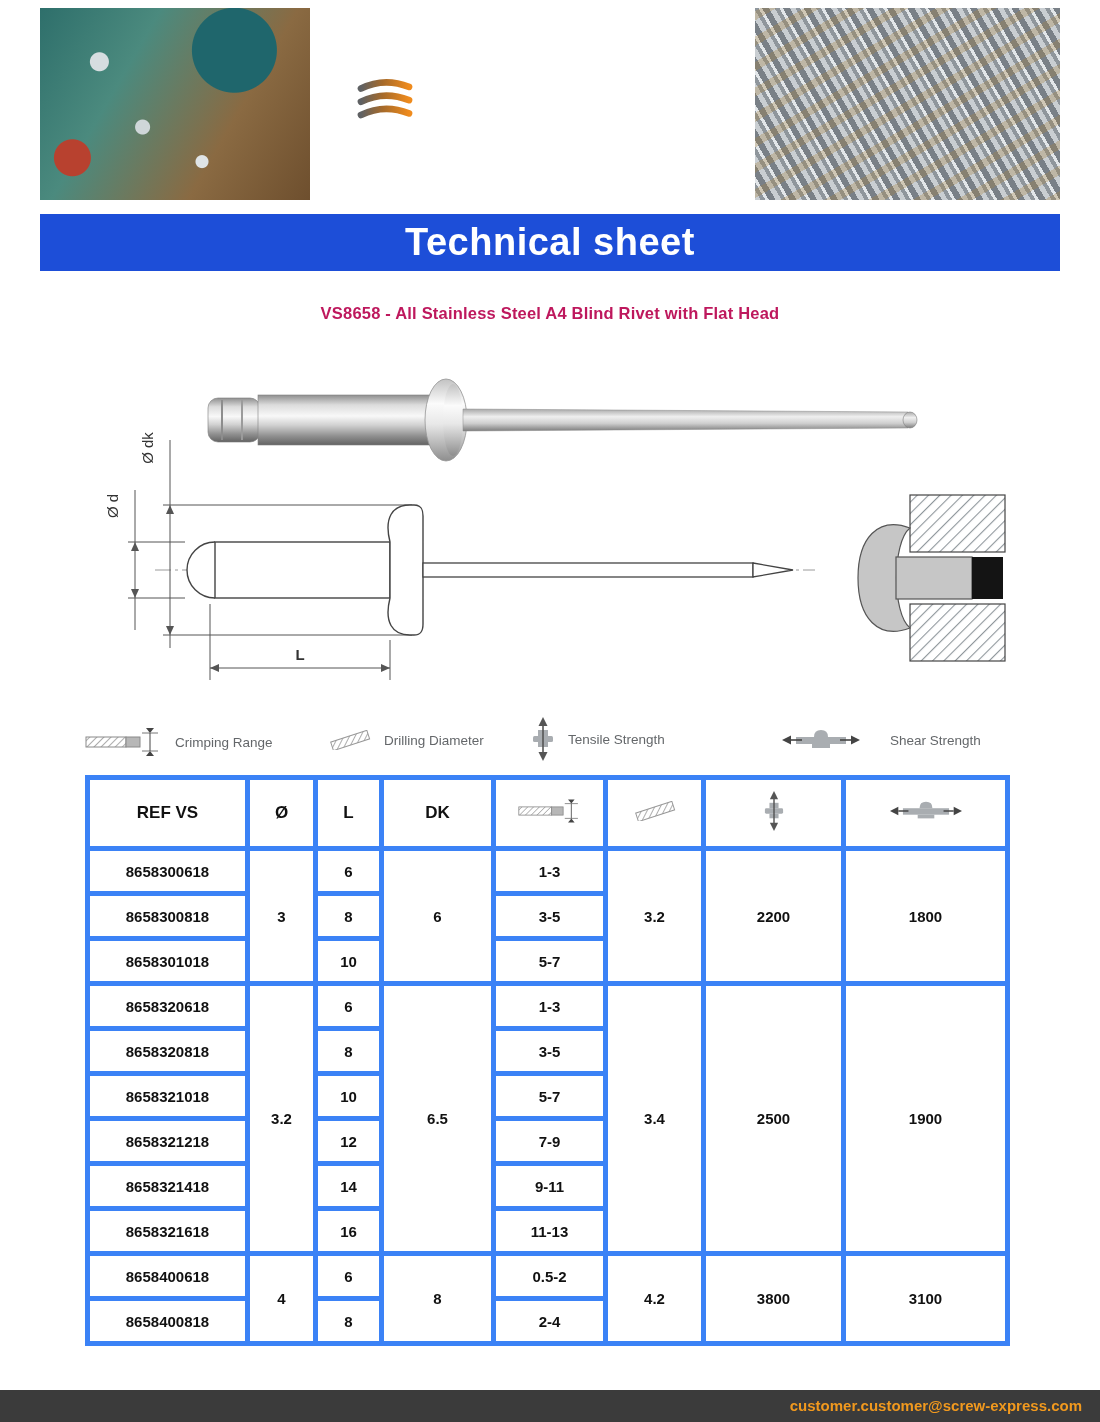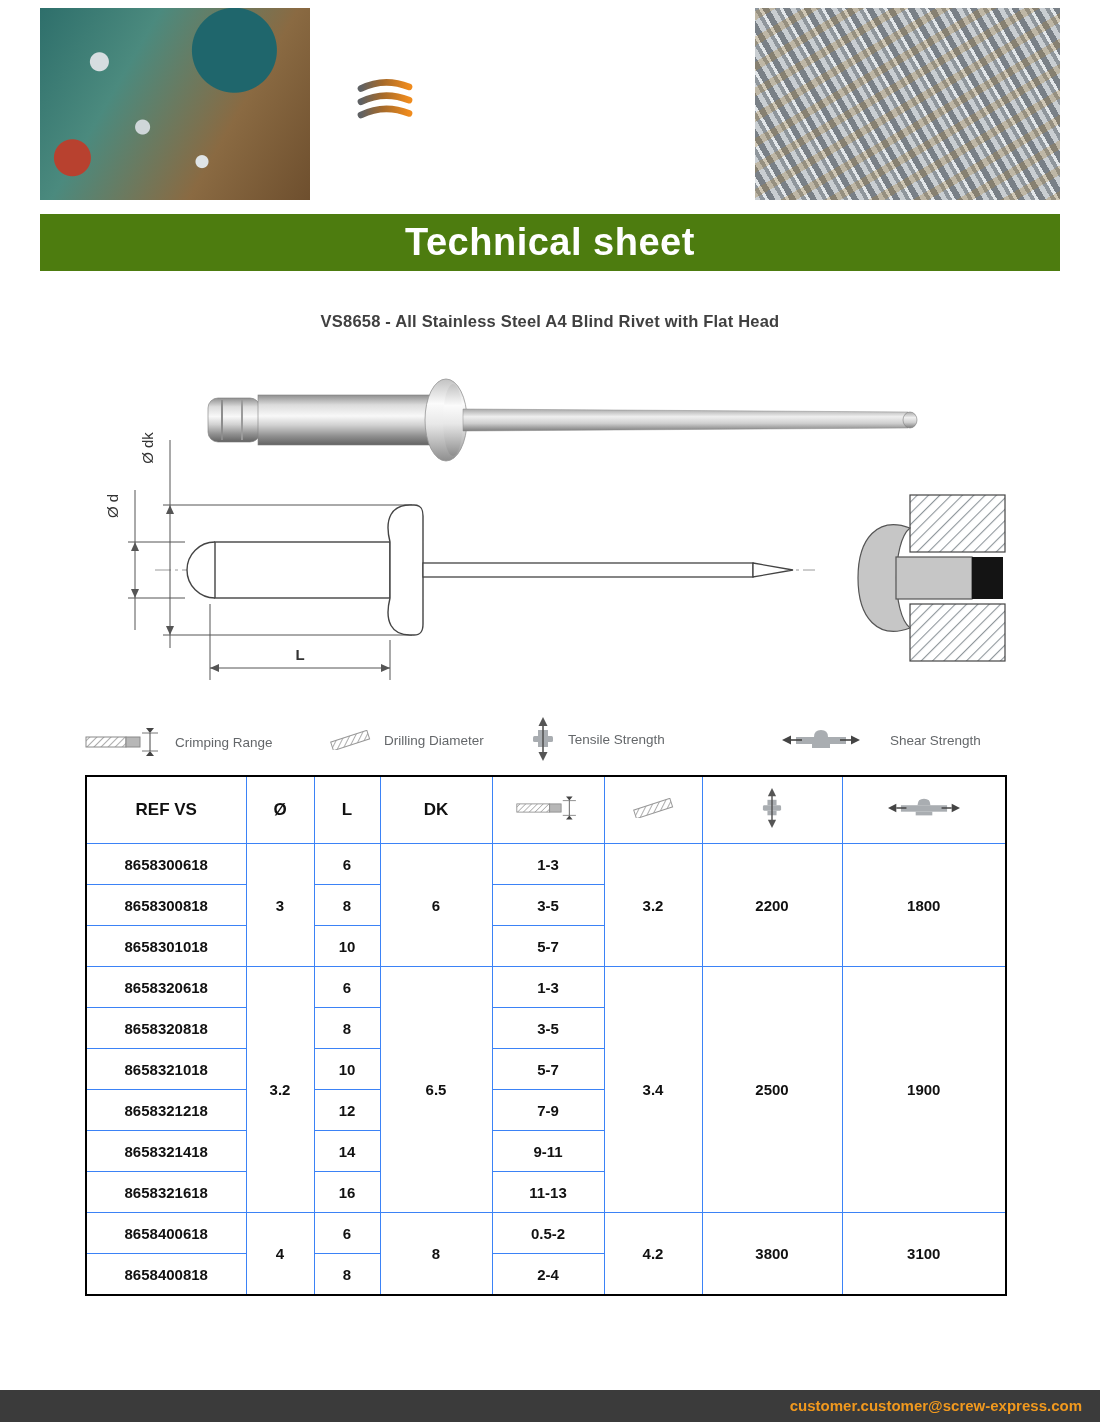--- a/index.html
+++ b/index.html
@@ -23,43 +23,43 @@
     left:755px;width:305px;
     background:
       repeating-linear-gradient(-30deg, rgba(166,129,62,0.30) 0 8px, rgba(0,0,0,0) 8px 22px),
       repeating-linear-gradient(60deg,#c9ced2 0 5px,#8f969c 5px 9px,#e2e6e9 9px 12px,#798087 12px 18px);
   }
   .logo{position:absolute;left:356px;top:68px;width:400px;height:66px;display:flex;align-items:center;gap:12px;}
   .logo-text{font-size:31px;font-weight:bold;white-space:nowrap;letter-spacing:-0.5px;}
   .logo-dark{color:#3f4143;}
   .logo-orange{color:#e87c1e;font-style:italic;}
   .orange-bar{
-    position:absolute;left:40px;top:214px;width:1020px;height:57px;background:#4d7c0f;
+    position:absolute;left:40px;top:214px;width:1020px;height:57px;background:#1d4ed8;
     color:#ffffff;font-size:38px;font-weight:bold;text-align:center;line-height:57px;letter-spacing:0.5px;
   }
   .product-title{
-    position:absolute;left:0;top:312px;width:1100px;text-align:center;
-    color:#404040;font-size:16.5px;font-weight:bold;letter-spacing:0.2px;
+    position:absolute;left:0;top:304px;width:1100px;text-align:center;
+    color:#be185d;font-size:16.5px;font-weight:bold;letter-spacing:0.2px;
   }
   
   .product-photo{position:absolute;left:150px;top:338px;}
   .tech-drawing{position:absolute;left:60px;top:390px;}
   
   .legend-item{position:absolute;display:flex;align-items:center;gap:12px;color:#64676a;font-size:13.5px;}
   #leg1{left:85px;top:727px;}
   #leg2{left:328px;top:730px;}
   #leg3{left:530px;top:717px;}
   #leg4{left:782px;top:727px;gap:30px;}
   
   .spec-table{
     position:absolute;left:85px;top:775px;width:920px;
     border-collapse:collapse;table-layout:fixed;
   }
   .spec-table th,.spec-table td{
-    border:1px solid #3b82f6;text-align:center;vertical-align:middle;
+    border:5px solid #3b82f6;text-align:center;vertical-align:middle;
     font-weight:bold;color:#111;font-size:15px;padding:0;
   }
   .spec-table thead th{height:66px;font-size:17px;}
   .spec-table tbody td{height:40px;}
   .spec-table{border:2px solid #000;}
   
   .footer-bar{
     position:absolute;left:0;top:1390px;width:1100px;height:32px;background:#3b3b3b;
     color:#f1991e;font-size:15px;font-weight:bold;text-align:right;line-height:32px;
     box-sizing:border-box;padding-right:18px;

